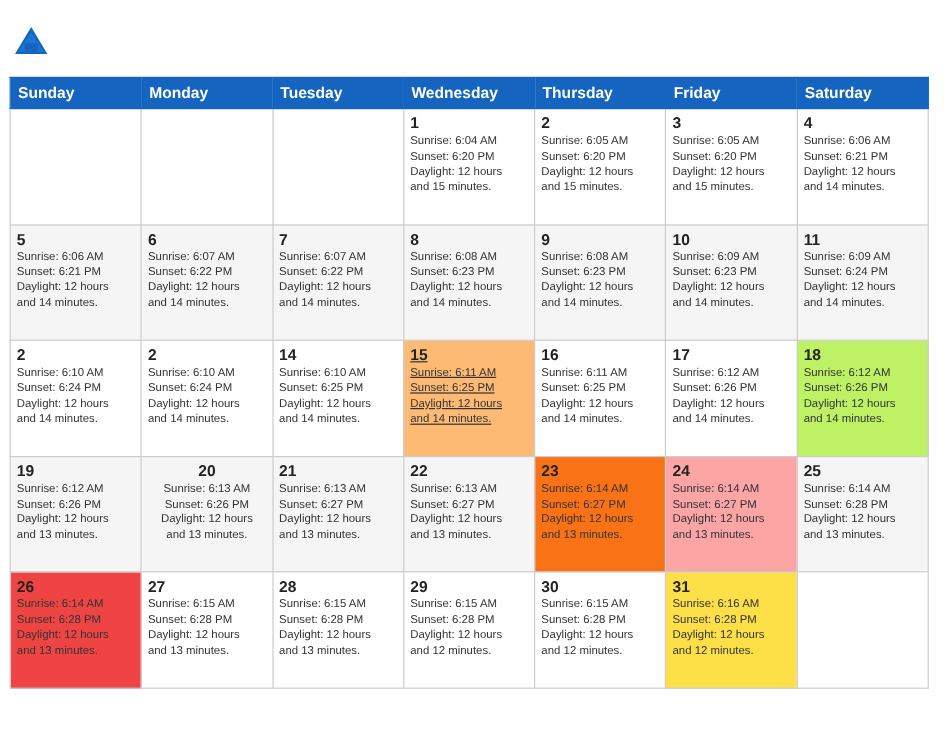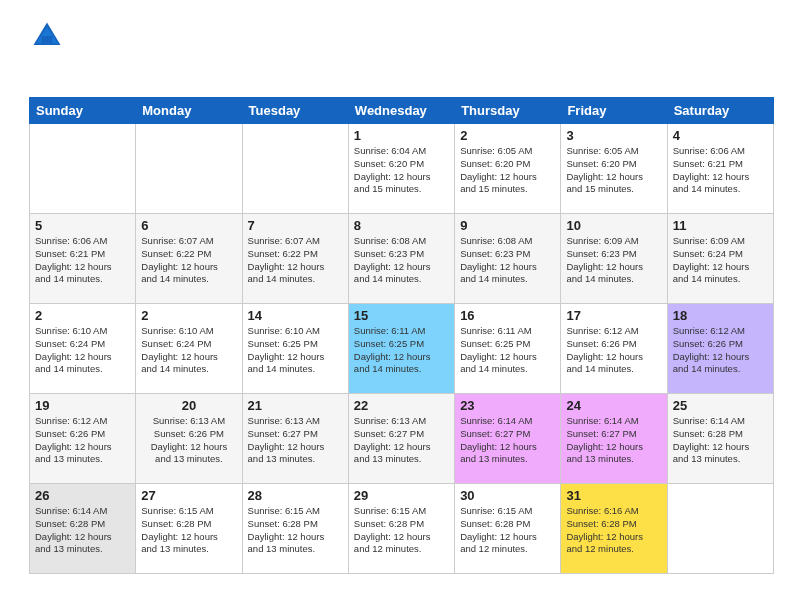--- a/index.html
+++ b/index.html
@@ -6,24 +6,23 @@
     body {
       font-family: Arial, sans-serif;
       background: #fff;
       width: 792px;
       height: 612px;
       overflow: hidden;
     }
     .page {
       width: 792px;
       height: 584px;
-      padding: 18px 18px 10px 29px;
+      padding: 18px 18px 10px 8px;
       display: flex;
       flex-direction: column;
-      gap: 33px;
     }
     .header {
       display: flex;
       justify-content: space-between;
       align-items: flex-start;
       margin-bottom: 10px;
     }
     .logo {
       display: flex;
       align-items: center;
@@ -238,42 +237,42 @@
 Daylight: 12 hours
 and 14 minutes.</div>
           </td>
           <td style="background: rgb(255, 255, 255);">
             <span class="day-num">14</span>
             <div class="day-info" style="white-space: pre-line;">Sunrise: 6:10 AM
 Sunset: 6:25 PM
 Daylight: 12 hours
 and 14 minutes.</div>
           </td>
-          <td style="background: #7dd3fc;">
+          <td style="background: #fdba74; text-decoration: underline;">
             <span class="day-num">15</span>
             <div class="day-info" style="white-space: pre-line;">Sunrise: 6:11 AM
 Sunset: 6:25 PM
 Daylight: 12 hours
 and 14 minutes.</div>
           </td>
           <td style="background: rgb(255, 255, 255);">
             <span class="day-num">16</span>
             <div class="day-info" style="white-space: pre-line;">Sunrise: 6:11 AM
 Sunset: 6:25 PM
 Daylight: 12 hours
 and 14 minutes.</div>
           </td>
           <td style="background: rgb(255, 255, 255);">
             <span class="day-num">17</span>
             <div class="day-info" style="white-space: pre-line;">Sunrise: 6:12 AM
 Sunset: 6:26 PM
 Daylight: 12 hours
 and 14 minutes.</div>
           </td>
-          <td style="background: #c4b5fd;">
+          <td style="background: #bef264;">
             <span class="day-num">18</span>
             <div class="day-info" style="white-space: pre-line;">Sunrise: 6:12 AM
 Sunset: 6:26 PM
 Daylight: 12 hours
 and 14 minutes.</div>
           </td>
         </tr>
         <tr>
           <td style="background: rgb(245, 245, 245);">
             <span class="day-num">19</span>
@@ -296,44 +295,44 @@
 Daylight: 12 hours
 and 13 minutes.</div>
           </td>
           <td style="background: rgb(245, 245, 245);">
             <span class="day-num">22</span>
             <div class="day-info" style="white-space: pre-line;">Sunrise: 6:13 AM
 Sunset: 6:27 PM
 Daylight: 12 hours
 and 13 minutes.</div>
           </td>
-          <td style="background: #f0abfc;">
+          <td style="background: #f97316;">
             <span class="day-num">23</span>
             <div class="day-info" style="white-space: pre-line;">Sunrise: 6:14 AM
 Sunset: 6:27 PM
 Daylight: 12 hours
 and 13 minutes.</div>
           </td>
-          <td style="background: #f0abfc;">
+          <td style="background: #fca5a5;">
             <span class="day-num">24</span>
             <div class="day-info" style="white-space: pre-line;">Sunrise: 6:14 AM
 Sunset: 6:27 PM
 Daylight: 12 hours
 and 13 minutes.</div>
           </td>
           <td style="background: rgb(245, 245, 245);">
             <span class="day-num">25</span>
             <div class="day-info" style="white-space: pre-line;">Sunrise: 6:14 AM
 Sunset: 6:28 PM
 Daylight: 12 hours
 and 13 minutes.</div>
           </td>
         </tr>
         <tr>
-          <td style="background: #e5e5e5;">
+          <td style="background: #ef4444;">
             <span class="day-num">26</span>
             <div class="day-info" style="white-space: pre-line;">Sunrise: 6:14 AM
 Sunset: 6:28 PM
 Daylight: 12 hours
 and 13 minutes.</div>
           </td>
           <td style="background: rgb(255, 255, 255);">
             <span class="day-num">27</span>
             <div class="day-info" style="white-space: pre-line;">Sunrise: 6:15 AM
 Sunset: 6:28 PM

